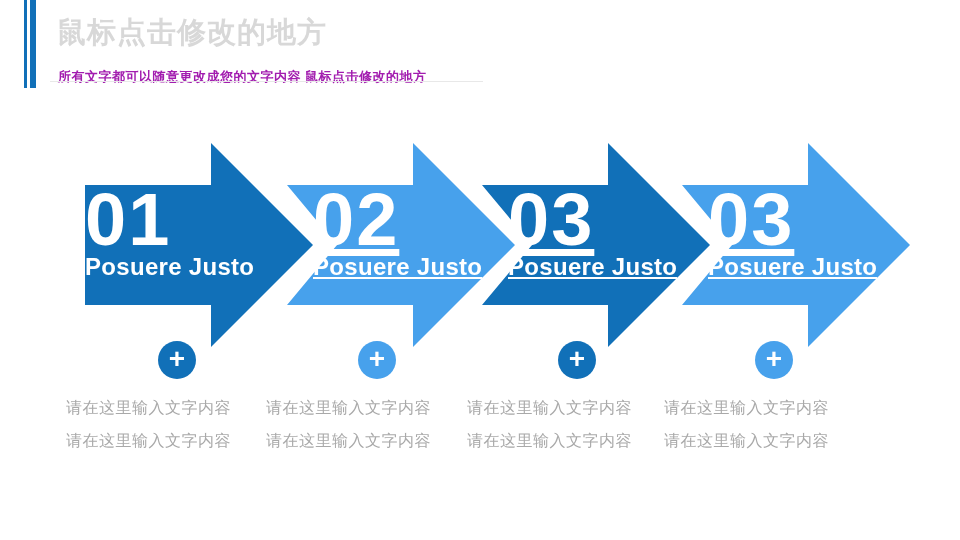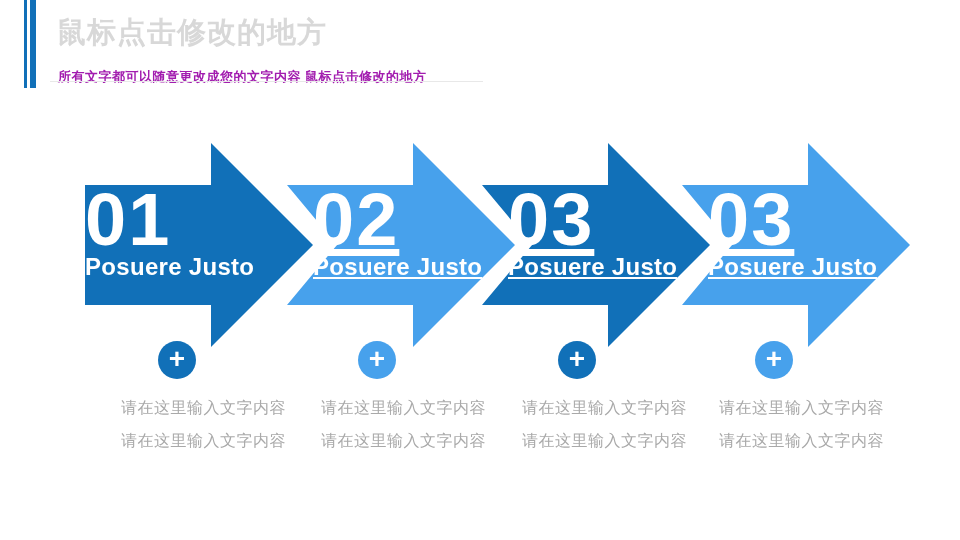--- a/index.html
+++ b/index.html
@@ -49,21 +49,21 @@
     display:flex; align-items:center; justify-content:center;
     color:#ffffff; cursor:pointer; border:none; padding:0;
   }
   .plus-btn span { font-size:28px; font-weight:bold; line-height:1; margin-top:-2px; }
   .p1 { left:158px; }
   .p2 { left:358px; }
   .p3 { left:558px; }
   .p4 { left:755px; }
 
   
-  .desc-col { position:absolute; top:398px; width:220px; text-align:right; }
+  .desc-col { position:absolute; top:398px; width:220px; text-align:left; }
   .desc-col p {
     margin:0 0 14px 0; font-size:16px; line-height:19px; letter-spacing:0.5px;
   }
   .c1 { left:66px; }
   .c2 { left:266px; }
   .c3 { left:467px; }
   .c4 { left:664px; }
 </style>
 </head>
 <body>

